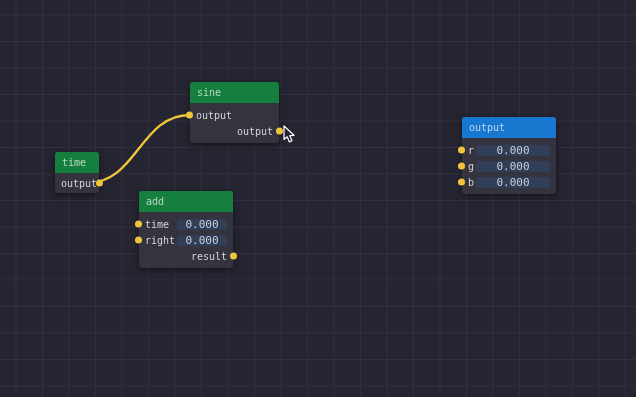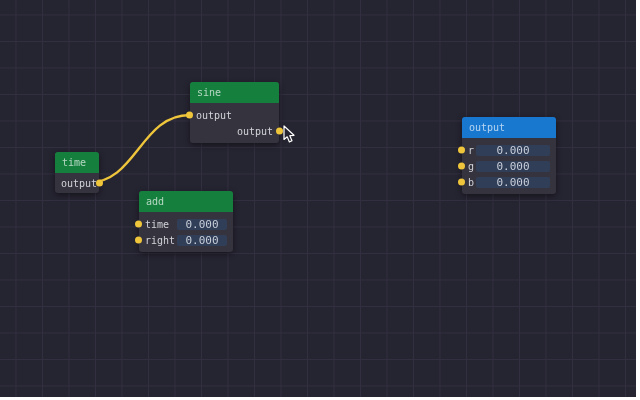--- a/index.html
+++ b/index.html
@@ -122,20 +122,24 @@
       <div class="row val">
         <span class="port left"></span>
         <span class="label">time</span>
         <input class="value-field w50" readonly="" value="0.000" style="">
       </div>
       <div class="row val">
         <span class="port left"></span>
         <span class="label">right</span>
         <input class="value-field w50" readonly="" value="0.000" style="">
       </div>
+      <div class="row out">
+        <span class="label">result</span>
+        <span class="port right"></span>
+      </div>
     </div>
   </div>
 
   <div class="node" style="left:462px; top:117px; width:94px;">
     <div class="node-header blue">
       <span>output</span>
     </div>
     <div class="node-body">
       <div class="row val">
         <span class="port left"></span>

